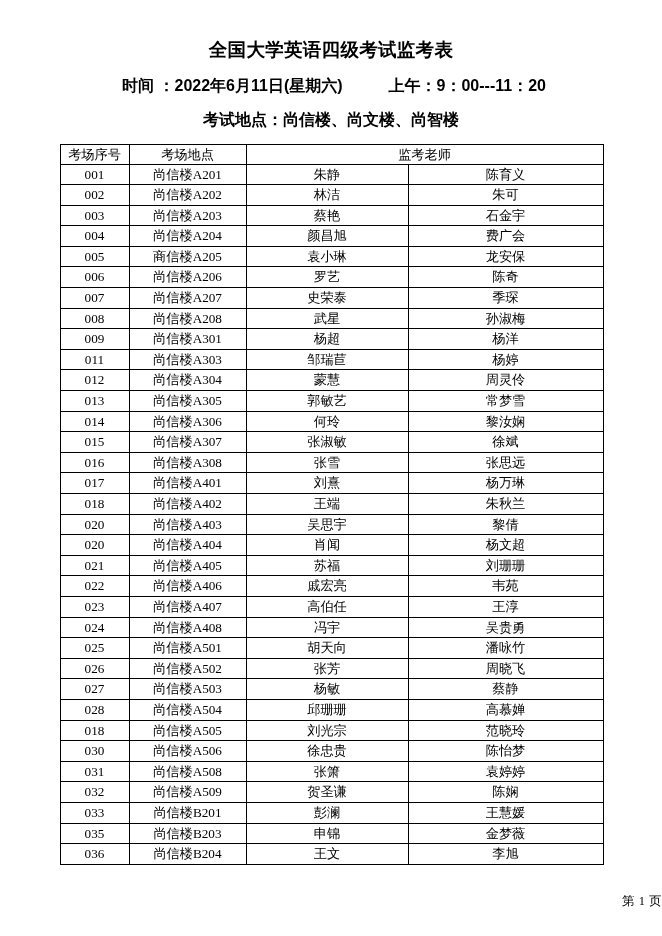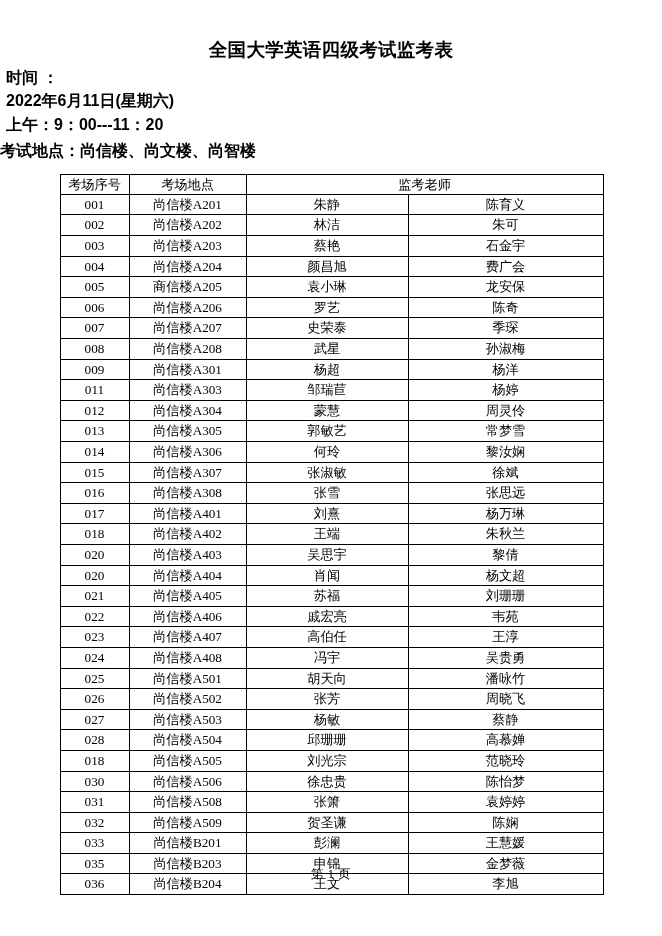--- a/index.html
+++ b/index.html
@@ -29,35 +29,34 @@
     letter-spacing: 0.3px;
     margin: 0;
     padding-top: 38px;
     line-height: 1.25;
     font-family: "Liberation Sans", "DejaVu Sans", sans-serif;
   }
   .subline {
     font-size: 16px;
     font-weight: bold;
     line-height: 1.45;
-    margin: 0;
+    margin: 8px;
     padding-top: 5px;
     font-family: "Liberation Sans", "DejaVu Sans", sans-serif;
-    flex-direction: column;
   }
   .subline-time {
     display: flex;
     justify-content: center;
     align-items: baseline;
     padding-left: 6px;
   }
   .time-label { white-space: pre; }
   .time-gap { display: inline-block; width: 46px; }
   .subline-place {
-    text-align: left;
+    text-align: center;
     padding-top: 3px;
   }
   .table-wrap {
     margin: 12px auto 0 auto;
     width: 543px;
   }
   table.exam {
     border-collapse: collapse;
     width: 543px;
     table-layout: fixed;
@@ -79,22 +78,22 @@
     line-height: 19px;
   }
   col.c-no { width: 69px; }
   col.c-place { width: 117px; }
   col.c-t1 { width: 162px; }
   col.c-t2 { width: 195px; }
   .footer {
     position: absolute;
     left: 0;
     right: 0;
-    top: 866px;
-    text-align: center;
+    top: 893px;
+    text-align: right;
     font-size: 12.5px;
     letter-spacing: 0.5px;
   }
 </style>
 </head>
 <body>
 
 <div class="page">
 
   <h1 class="doc-title">全国大学英语四级考试监考表</h1>

